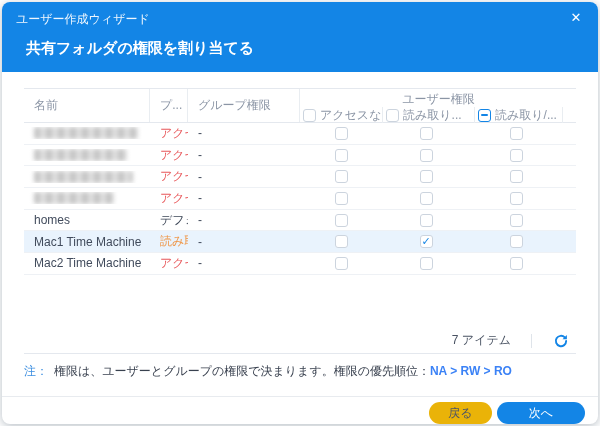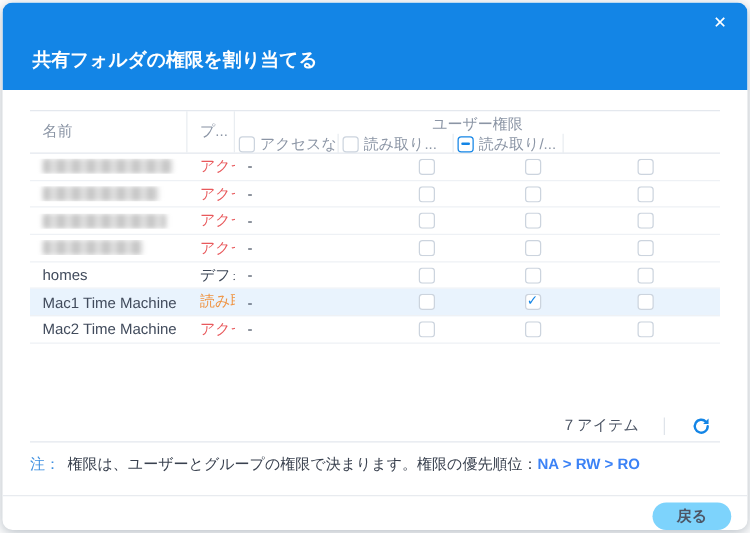--- a/index.html
+++ b/index.html
@@ -56,37 +56,39 @@
   .refresh{width:18px;height:18px;display:flex;align-items:center;justify-content:center;cursor:pointer;}
   
   .note{margin:9px 22px 0 22px;font-size:12px;color:#39414f;flex:0 0 auto;}
   .note .pfx{color:#3d8fe0;margin-right:6px;}
   .note b{color:#3b82f6;}
   
   .btn-divider{margin-top:12px;height:1px;background:#e8ebef;flex:0 0 1px;}
   .btnbar{display:flex;justify-content:flex-end;align-items:center;gap:5px;padding:5px 13px 0 0;}
   .btn{height:22px;border:none;border-radius:11px;font-size:12px;cursor:pointer;
     font-family:"Liberation Sans","DejaVu Sans",sans-serif;}
-  .btn.back{width:63px;background:#7dd3fc;color:#4d5666;font-weight:bold;}
+  .btn.back{width:63px;background:#eab308;color:#4d5666;}
   .btn.next{width:88px;background:#1385e6;color:#fff;}
 </style>
 </head>
 <body>
 
 <div class="dialog">
 
   <div class="hdr">
+    <div class="wtitle">ユーザー作成ウィザード</div>
     <div class="close">✕</div>
     <div class="heading">共有フォルダの権限を割り当てる</div>
   </div>
 
   <div class="tbl">
     <div class="thead">
       <div class="th b col-name">名前</div>
       <div class="th b col-prev">プ...</div>
+      <div class="th b col-group">グループ権限</div>
       <div class="userperm">
         <div class="gl">ユーザー権限</div>
         <div class="subrow">
           <div class="sub col-na">
             <span class="checkbox"></span>
             <span class="lbl">アクセスなし</span>
           </div>
           <div class="sub sep col-ro">
             <span class="checkbox"></span>
             <span class="lbl">読み取り...</span>
@@ -244,14 +246,15 @@
   </div>
 
   <div class="note">
     <span class="pfx">注：</span><span>権限は、ユーザーとグループの権限で決まります。権限の優先順位：</span><b>NA &gt; RW &gt; RO</b>
   </div>
 
   <div class="spacer"></div>
   <div class="btn-divider"></div>
   <div class="btnbar">
     <button class="btn back">戻る</button>
+    <button class="btn next">次へ</button>
   </div>
 </div>
 
 </body></html>

